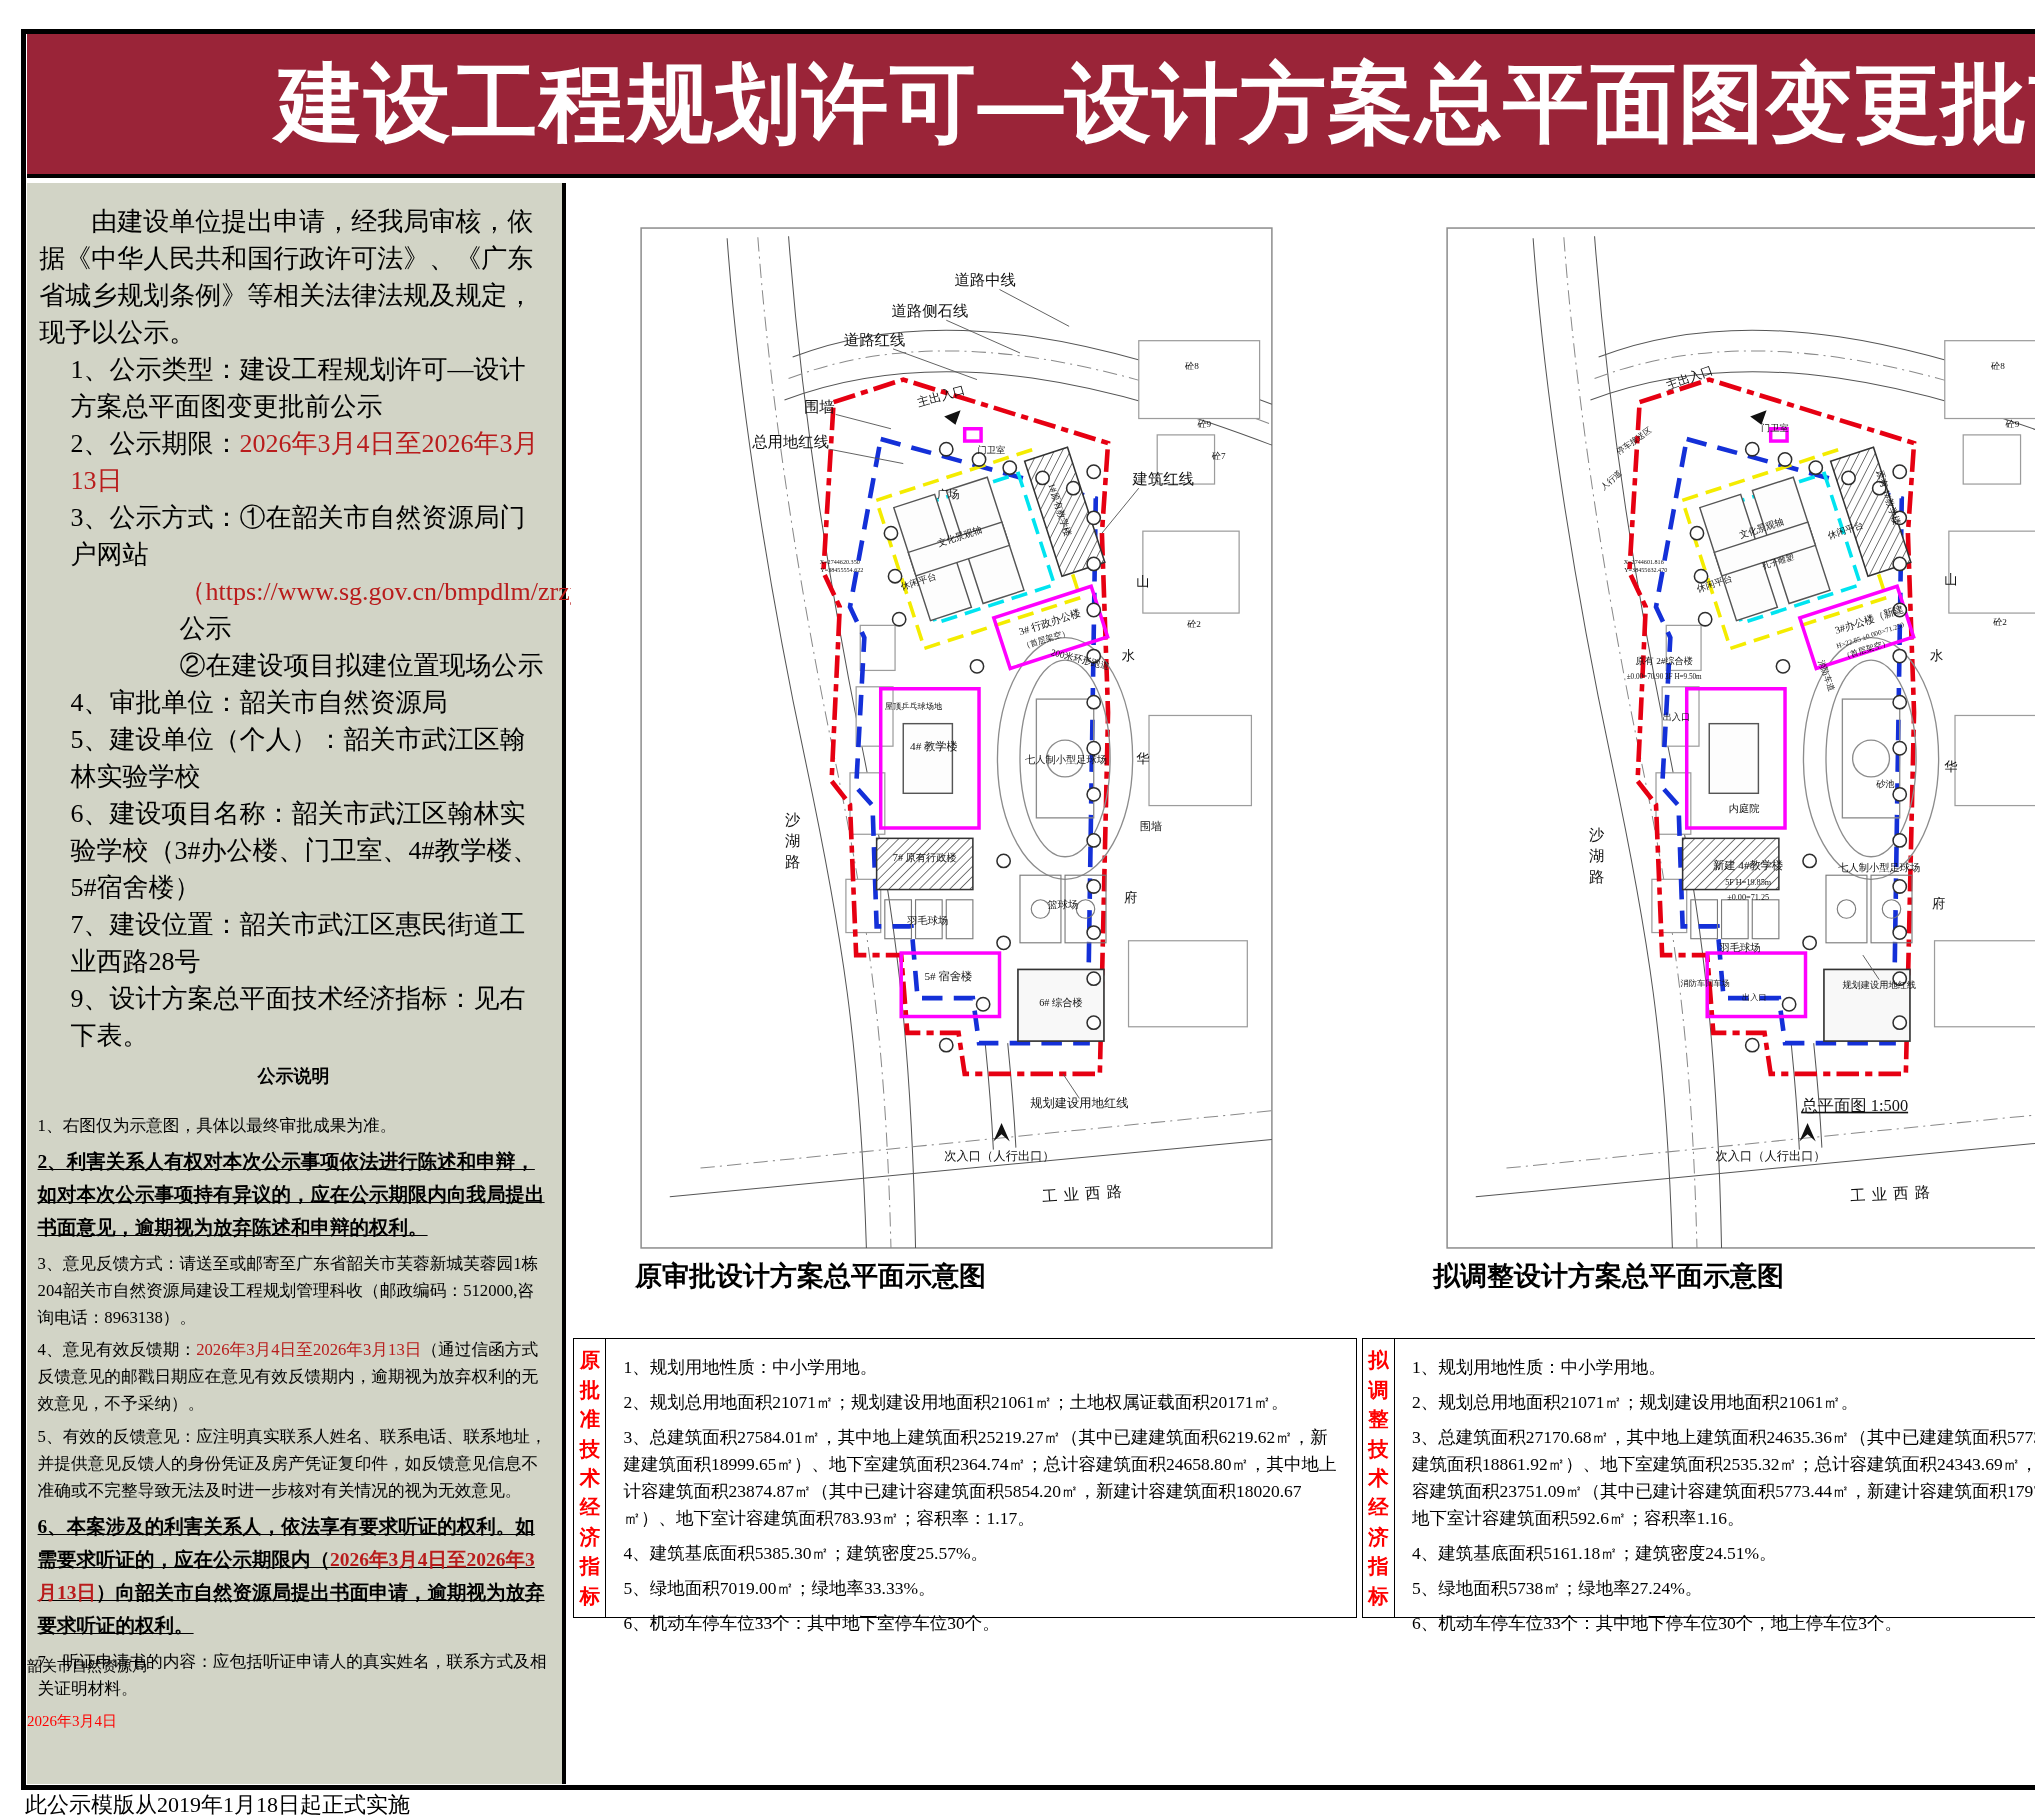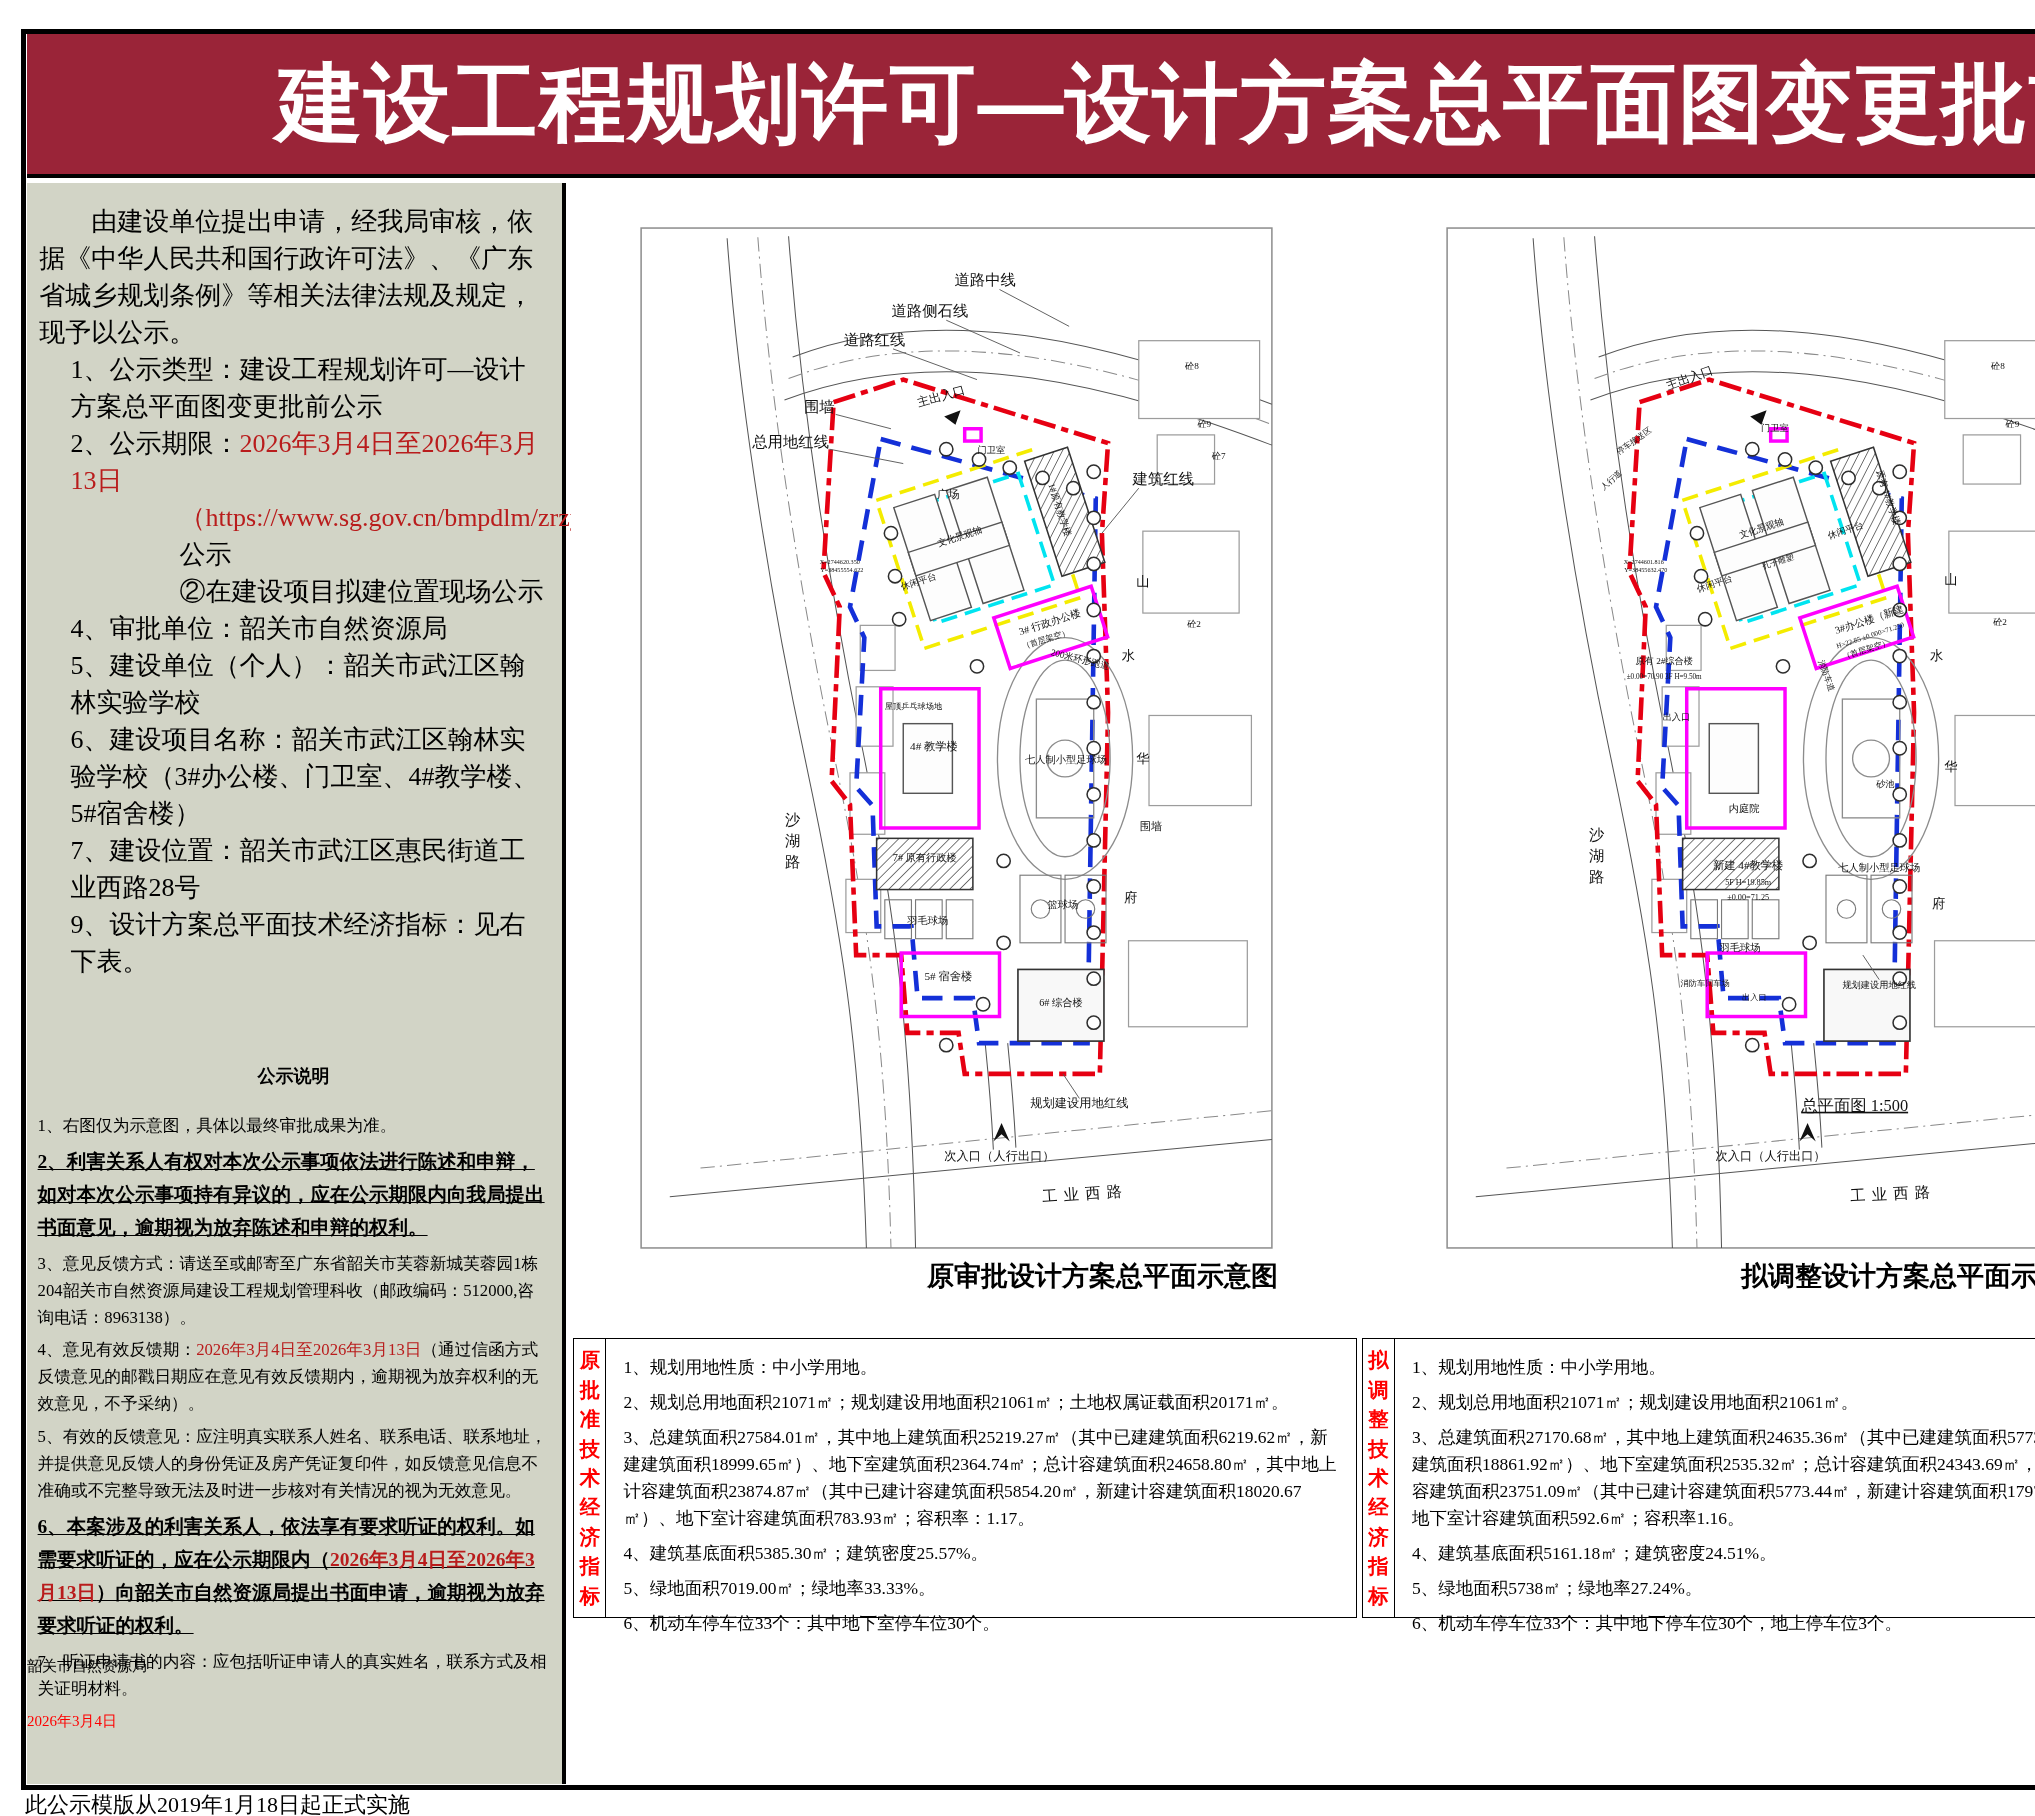--- a/index.html
+++ b/index.html
@@ -23,21 +23,21 @@
   .gsp{font-size:16.7px;line-height:27px;margin:0 0 5.7px 0;}
   .gsp.big{font-size:19.5px;line-height:33px;font-weight:bold;text-decoration:underline;}
   #signature-block{position:absolute;left:0;top:1474px;width:509px;text-align:left;font-size:15px;}
   #signature-block .sig{display:block;margin-bottom:36px;}
   #signature-block .date{display:block;color:#FE0000;}
   
   #plans-area{left:571px;top:183px;width:1592px;height:1601px;background:#fff;}
   .plan-svg{position:absolute;}
   #plan-svg-0{left:64px;top:43px;width:643px;height:1024px;}
   #plan-svg-1{left:862px;top:43px;width:659px;height:1024px;}
-  .plan-caption{position:absolute;text-align:right;font-family:"Liberation Sans",sans-serif;font-weight:bold;font-size:27px;}
+  .plan-caption{position:absolute;text-align:left;font-family:"Liberation Sans",sans-serif;font-weight:bold;font-size:27px;}
   #plan-cap-0{left:64px;top:1075px;width:643px;}
   #plan-cap-1{left:862px;top:1075px;width:659px;}
   
   .ind-panel{position:absolute;top:1155px;height:280px;border:1.6px solid #000;box-sizing:border-box;background:#fff;display:flex;}
   #ind-panel-0{left:2.4px;width:784px;}
   #ind-panel-1{left:791px;width:793px;}
   .ind-side{width:32px;border-right:1.2px solid #000;display:flex;flex-direction:column;justify-content:space-evenly;align-items:center;color:#FE0000;font-size:20.4px;font-weight:bold;padding:5.7px 0;box-sizing:border-box;}
   .ind-body{flex:1;padding:7.3px 10.6px 4.1px 9px;font-size:17.5px;line-height:27px;}
   .ind-body p{margin:8px;}
   
@@ -78,20 +78,21 @@
 
 <div id="banner" class="abs">
   <h1>建设工程规划许可—设计方案总平面图变更批前公示</h1>
 </div>
 
 <div id="left-col" class="abs">
   <div id="notice-block">
       <div class="npar ind0"><span>由建设单位提出申请，经我局审核，依据《中华人民共和国行政许可法》、《广东省城乡规划条例》等相关法律法规及规定，现予以公示。</span></div>
       <div class="npar ind1"><span>1、公示类型：建设工程规划许可—设计方案总平面图变更批前公示</span></div>
       <div class="npar ind1"><span>2、公示期限：</span><span class="red">2026年3月4日至2026年3月13日</span></div>
+      <div class="npar ind1"><span>3、公示方式：①在韶关市自然资源局门户网站</span></div>
       <div class="npar pad"><span class="red">（</span><span class="red">https://www.sg.gov.cn/bmpdlm/zrzyj/</span><span class="red">）</span><span>公示</span></div>
       <div class="npar pad"><span>②在建设项目拟建位置现场公示</span></div>
       <div class="npar ind1"><span>4、审批单位：韶关市自然资源局</span></div>
       <div class="npar ind1"><span>5、建设单位（个人）：韶关市武江区翰林实验学校</span></div>
       <div class="npar ind1"><span>6、建设项目名称：韶关市武江区翰林实验学校（3#办公楼、门卫室、4#教学楼、5#宿舍楼）</span></div>
       <div class="npar ind1"><span>7、建设位置：韶关市武江区惠民街道工业西路28号</span></div>
       <div class="npar ind1"><span>9、设计方案总平面技术经济指标：见右下表。</span></div>
     </div>
   <div id="gongshi-block">
     <p id="gongshi-title">公示说明</p>

